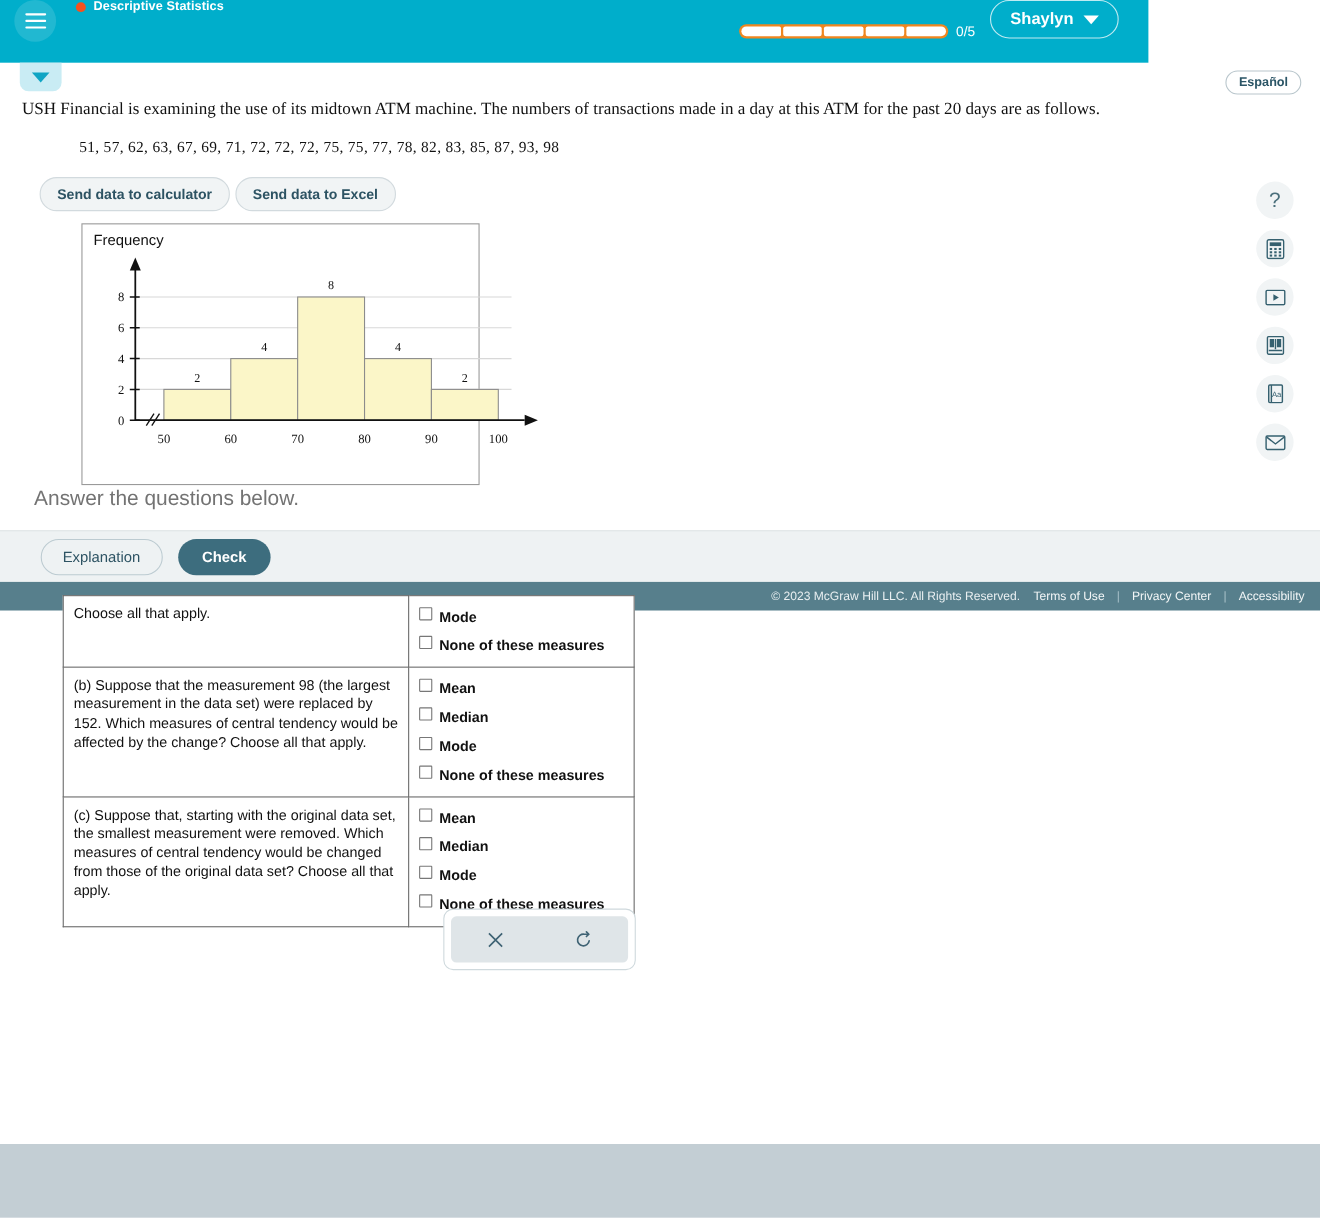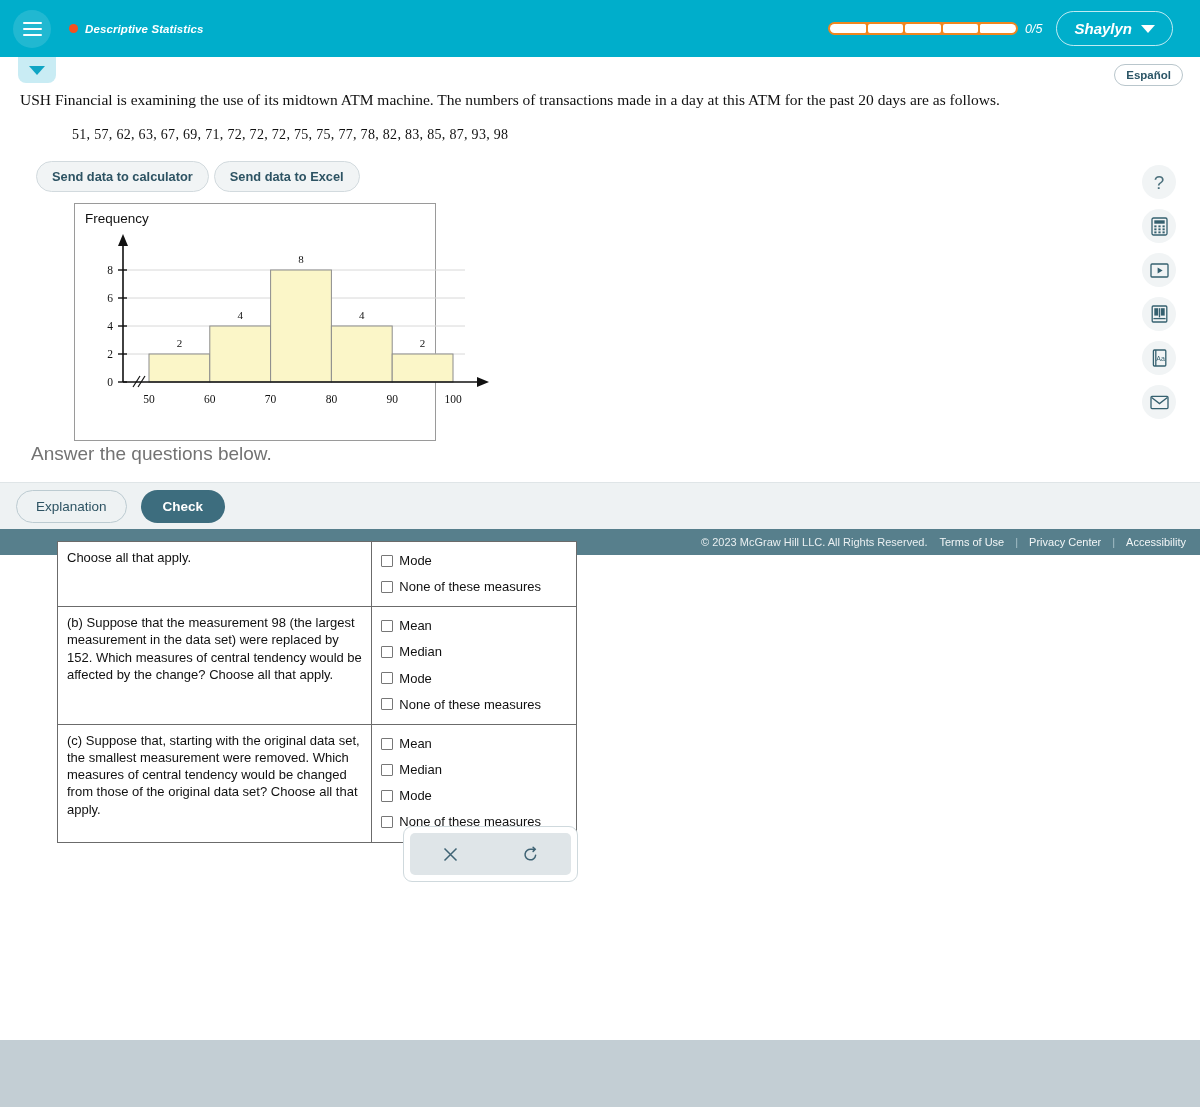--- a/index.html
+++ b/index.html
@@ -6,23 +6,23 @@
   html, body {
     margin: 0; padding: 0;
     width: 1200px; height: 1107px;
     background: #ffffff;
     font-family: "Liberation Sans", sans-serif;
     overflow: hidden;
   }
 
   
   .topbar {
-    position: absolute; left: 0; top: 0; width: 1200px; height: 57px;
+    position: absolute; left: 0; top: 0; width: 1044px; height: 57px;
     background: #00aecb;
-    display: flex; align-items: center; font-style: italic;
+    display: flex; 
   }
   .hamburger {
     width: 38px; height: 38px; border-radius: 50%;
     background: rgba(255,255,255,0.13);
     margin-left: 13px;
     display: flex; flex-direction: column; align-items: center; justify-content: center;
     gap: 4px; cursor: pointer; flex: 0 0 auto;
   }
   .hamburger span { display:block; width: 19px; height: 2px; background:#fff; border-radius:1px; }
   .title-block { margin-left: 18px; flex: 1 1 auto; }
@@ -103,21 +103,21 @@
 
   
   .answer-line {
     position:absolute; left: 31px; top: 386px; font-size: 19px; color:#737373;
   }
 
   
   .actionbar {
     position:absolute; left:0; top: 482px; width: 1200px; height: 47px;
     background:#eef2f3; border-top:1px solid #dfe5e7;
-    display:flex; align-items:center; gap: 14px; padding-left: 16px;
+    display:flex; align-items:center; gap: 14px; padding-left: 37px;
   }
   .btn-expl {
     background:#eef2f3; border:1px solid #bccbd1; border-radius:19px;
     color:#2d5363; font-size: 13.5px; padding: 8px 19px; cursor:pointer;
   }
   .btn-check {
     background:#3d6d7e; border:none; border-radius:19px;
     color:#fff; font-size: 13.5px; font-weight:700; padding: 9px 22px; cursor:pointer;
   }
 
@@ -132,21 +132,21 @@
   .fsep { color:#a7c0c8; font-size: 11px; margin: 0 11px; }
 
   
   .qtable {
     position:absolute; left: 57px; top: 541px; width: 520px;
     border-collapse: collapse; font-size: 13px; color:#111; background:#fff;
   }
   .qtable td { border:1px solid #6b6b6b; vertical-align: top; padding: 7px 9px 9px 9px; line-height: 1.32; }
   .qtable td.qcol { width: 315px; }
   .qtable td.acol { width: 205px; padding-top: 6px; }
-  .opt { display:flex; align-items:center; gap: 6px; margin: 4px 0 9px 0; }
+  .opt { display:flex; gap: 6px; margin: 4px 0 9px 0; font-weight: bold; }
   .opt:last-child { margin-bottom: 2px; }
   .cbox {
     width: 12px; height: 12px; border:1.4px solid #777; background:#fff;
     flex:0 0 auto; border-radius:1px; cursor:pointer;
   }
   .opt-label { font-size: 13px; color:#111; }
 
   
   .tools {
     position:absolute; left: 403px; top: 826px; width: 175px; height: 56px;

